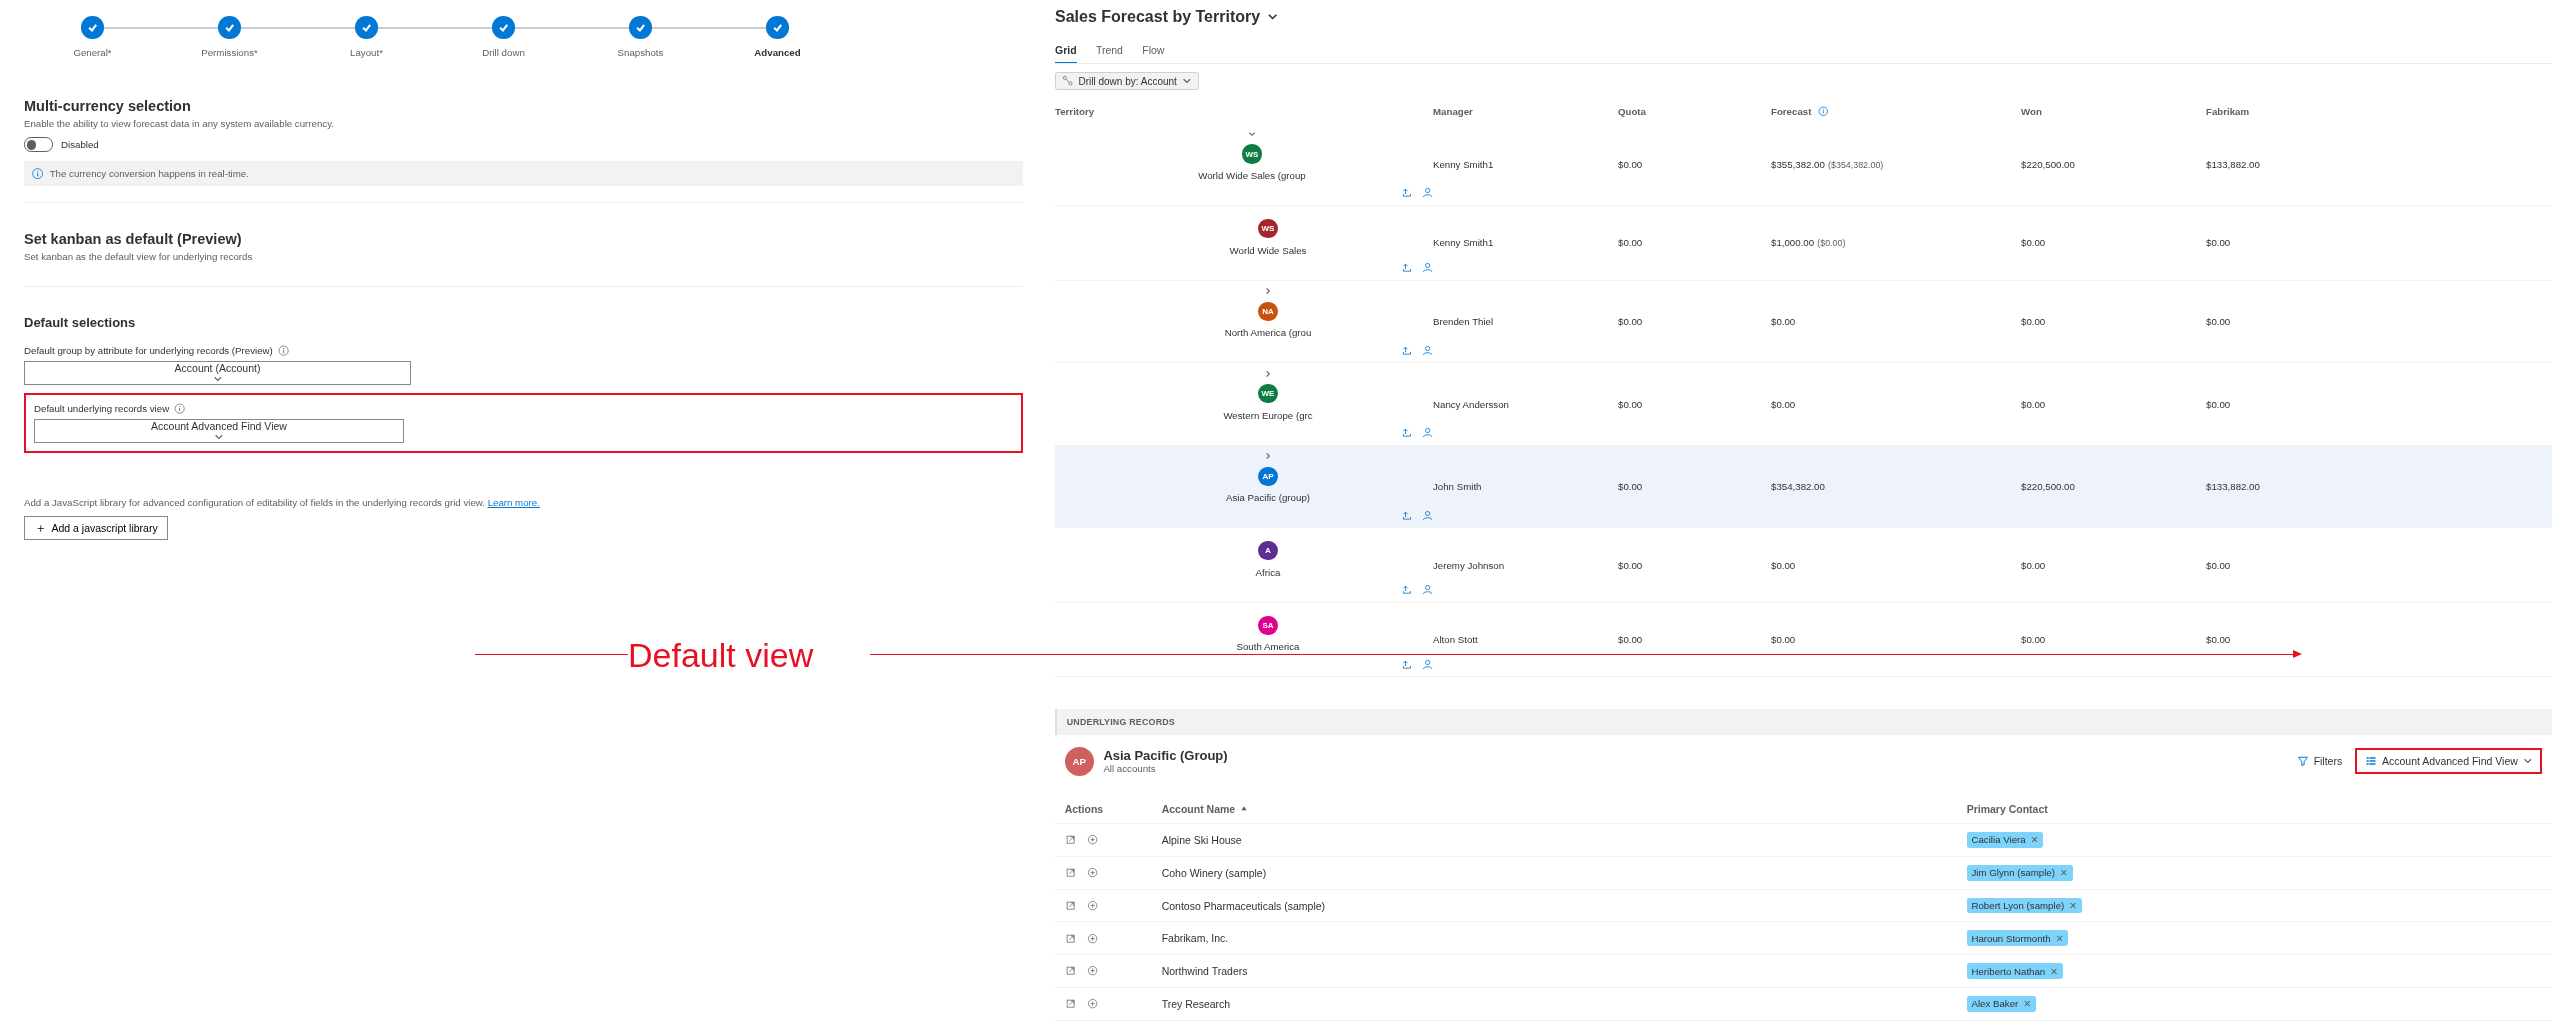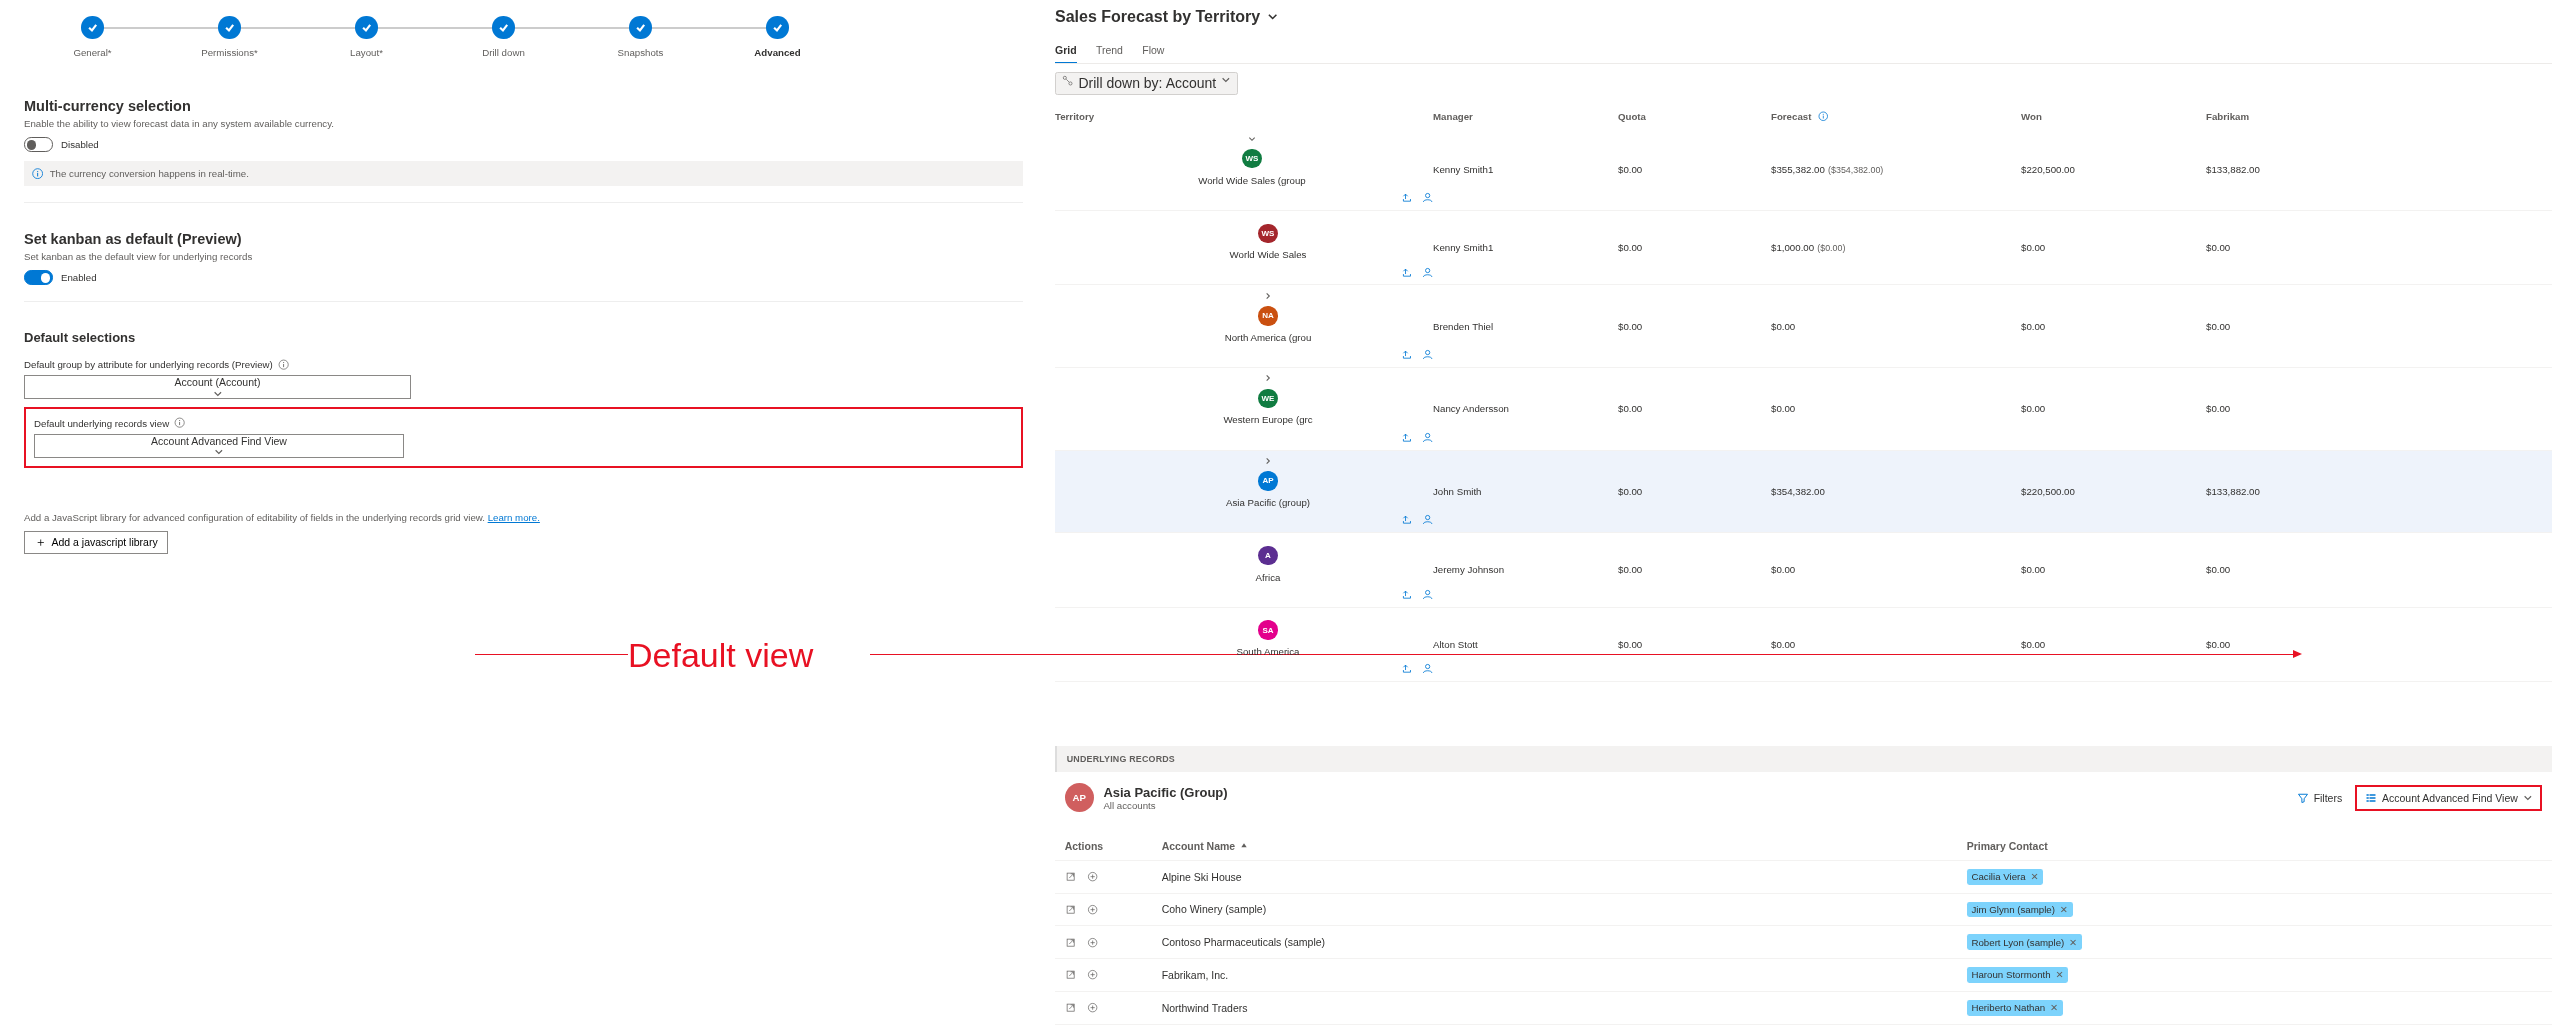--- a/index.html
+++ b/index.html
@@ -40,40 +40,40 @@
 
   .link { color: #0078d4; text-decoration: underline; cursor: pointer; }
   .btn-outline { display: inline-flex; align-items: center; gap: 4.8px; border: 0.8px solid #8a8886; background: #fff; padding: 4.8px 9.7px; font-size: 10.5px; cursor: pointer; }
 
   
   .forecast-header { display: flex; align-items: center; gap: 6.4px; margin-top: 8px; text-align: center; }
   .forecast-header h1 { font-size: 16px; font-weight: 600; }
   .tabs { display: flex; gap: 19.3px; border-bottom: 0.8px solid #edebe9; margin-top: 11.3px; }
   .tab { padding: 6.4px 0; font-size: 10.5px; color: #605e5c; cursor: pointer; }
   .tab.active { color: #323130; font-weight: 600; border-bottom: 1.6px solid #0078d4; }
-  .drilldown-pill { display: inline-flex; gap: 4.8px; background: #f3f2f1; border: 0.8px solid #d2d0ce; border-radius: 2.4px; padding: 2.4px 6.4px; font-size: 14px; margin-top: 8px; }
+  .drilldown-pill { display: inline-flex; align-items: center; gap: 4.8px; background: #f3f2f1; border: 0.8px solid #d2d0ce; border-radius: 2.4px; padding: 2.4px 6.4px; font-size: 10px; margin-top: 8px; }
 
   
   .fc-table { margin-top: 9.7px; }
   .fc-head, .fc-row { display: grid; grid-template-columns: 378px 185px 153px 250px 185px 121px; align-items: center; font-size: 9.7px; padding: 6.4px 0; }
   .fc-head { color: #605e5c; font-weight: 600; border-bottom: none; }
   .fc-head > div { display:flex; align-items:center; gap:3.2px;}
   .fc-row { border-bottom: 0.8px solid #f3f2f1; }
   .fc-row.highlight { background: #eef3fb; }
   .territory-cell { display: flex; align-items: center; gap: 6.4px; flex-direction: column; }
   .indent-0 { padding-left: 16px; } .indent-1 { padding-left: 48px; }
   .caret { width: 9.7px; display:inline-flex; justify-content:center; color:#605e5c;}
   .avatar { width: 19.3px; height: 19.3px; border-radius: 50%; display: flex; align-items: center; justify-content: center; font-size: 8px; font-weight: 600; color: #fff; flex-shrink:0;}
   .row-actions { display: flex; gap: 8px; align-items: center; margin-left: auto; }
   .row-actions svg { width: 11.3px; height: 11.3px; }
   .small-forecast { color: #605e5c; font-size: 8.9px; margin-left:3.2px;}
   .num-col { text-align: left; }
 
   
-  .underlying-bar { background: #f3f2f1; padding: 8px 9.7px; font-size: 8.9px; font-weight: 600; color: #605e5c; letter-spacing: 0.2px; margin-top: 64px; border-left:2.4px solid #ddd; }
+  .underlying-bar { background: #f3f2f1; padding: 8px 9.7px; font-size: 8.9px; font-weight: 600; color: #605e5c; letter-spacing: 0.2px; margin-top: 32px; border-left:2.4px solid #ddd; }
   .ur-header { display: flex; align-items: center; gap: 9.7px; padding: 11.3px 9.7px; }
   .ur-header .big-avatar { width: 29px; height: 29px; border-radius: 50%; background: #d05f5f; color: #fff; display: flex; align-items: center; justify-content: center; font-size: 9.7px; font-weight: 600; }
   .ur-title { font-size: 13px; font-weight: 600; }
   .ur-sub { font-size: 9.7px; color: #605e5c; }
   .ur-right { margin-left: auto; display: flex; align-items: center; gap: 13px; }
   .filter-chip { display: flex; align-items: center; gap: 4.8px; font-size: 10.5px; color: #323130; }
   .view-chip { display: flex; align-items: center; gap: 4.8px; font-size: 10.5px; color: #323130; border: 2.4px solid #e81123; padding: 4.8px 8px; }
 
   .ur-table { margin-top: 8px; }
   .ur-head, .ur-row { display: grid; grid-template-columns: 97px 805px 306px; align-items: center; padding: 8px 9.7px; font-size: 10.5px; border-bottom: 0.8px solid #f3f2f1; }
@@ -166,26 +166,20 @@
             <circle cx="8" cy="5" r="0.9" fill="#0078d4"></circle>
             <rect x="7.3" y="7" width="1.4" height="5" fill="#0078d4"></rect>
           </svg>
         <span>The currency conversion happens in real-time.</span>
       </div>
     </div>
 
     <div class="section">
       <h2>Set kanban as default (Preview)</h2>
       <div class="desc">Set kanban as the default view for underlying records</div>
-      <div class="toggle-row">
-        <div class="toggle on">
-            <div class="knob"></div>
-          </div>
-        <span>Enabled</span>
-      </div>
     </div>
 
     <div class="section" style="border-bottom:none">
       <h2 style="font-size:13px">Default selections</h2>
       <div style="height:9.7px"></div>
       <div class="field-label">
         <span>Default group by attribute for underlying records (Preview)</span>
         <svg class="info-icon" viewBox="0 0 16 16">
             <circle cx="8" cy="8" r="6.5" fill="none" stroke="#605e5c" stroke-width="1"></circle>
             <circle cx="8" cy="5" r="0.8" fill="#605e5c"></circle>

